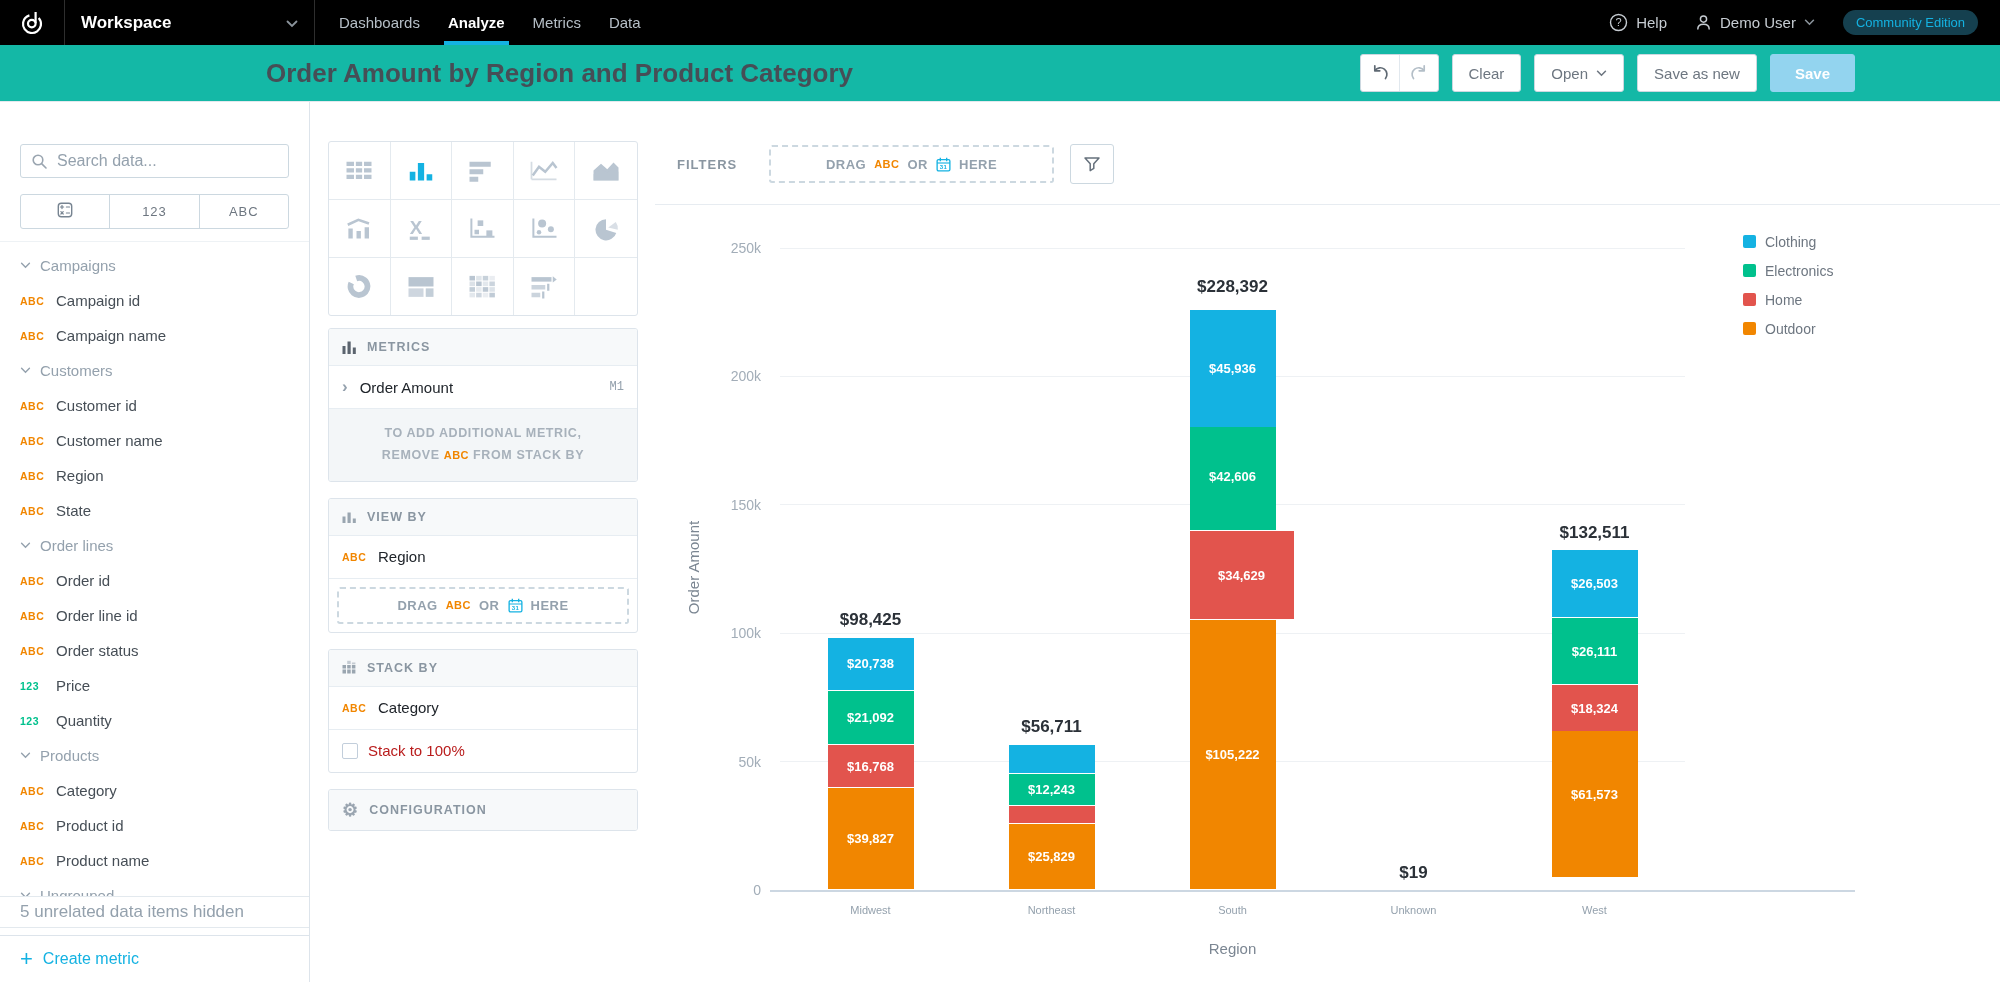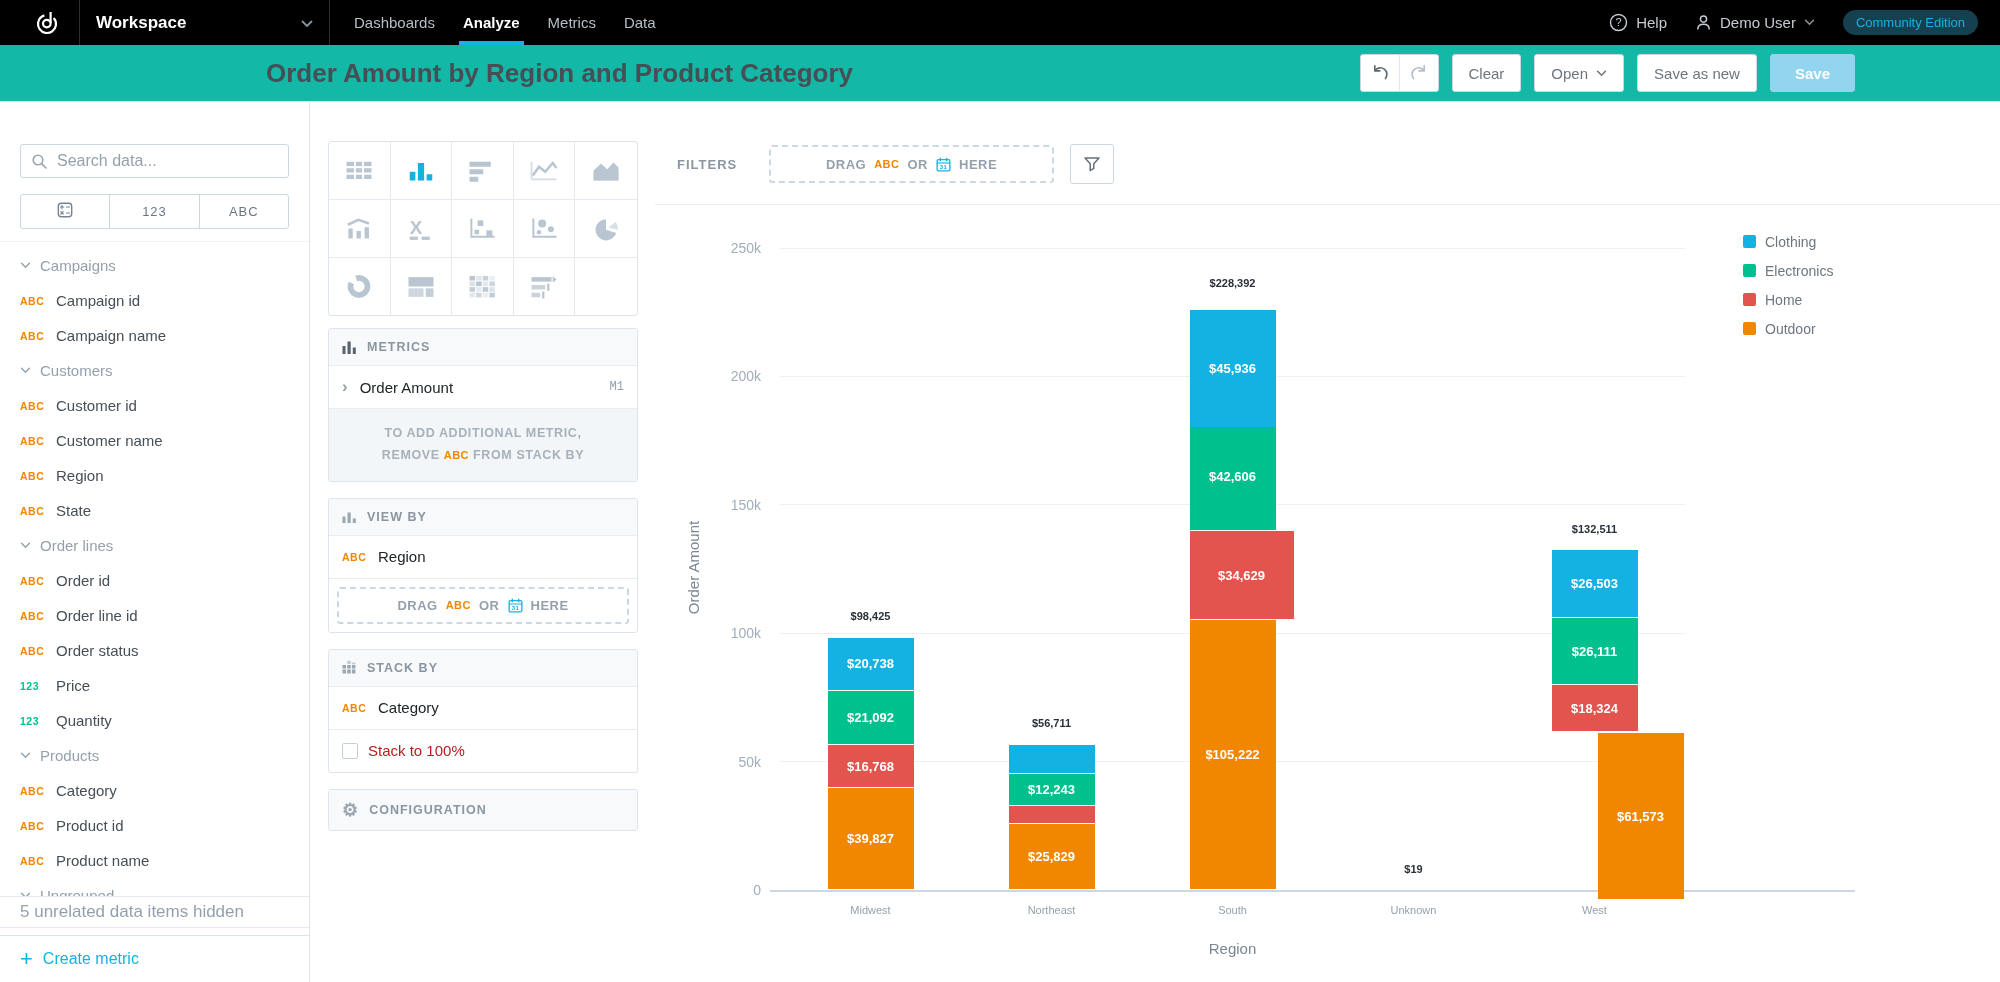--- a/index.html
+++ b/index.html
@@ -1,20 +1,20 @@
 <!DOCTYPE html>
 <html><head>
 <meta charset="utf-8">
 <style>
   html,body{margin:0;padding:0;background:#fff;}
   body{width:2000px;height:982px;overflow:hidden;font-family:"Liberation Sans",sans-serif;position:relative;}
   .app{width:2000px;height:982px;display:flex;flex-direction:column;}
 
   
-  .topbar{height:45px;background:#000;display:flex;align-items:center;color:#bfc8d0;flex:0 0 45px;padding-left:15px;}
+  .topbar{height:45px;background:#000;display:flex;align-items:center;color:#bfc8d0;flex:0 0 45px;}
   .logo-box{width:64px;height:45px;display:flex;align-items:center;justify-content:center;border-right:1px solid #2e2e2e;}
   .workspace{width:250px;height:45px;display:flex;align-items:center;padding:0 16px;border-right:1px solid #2e2e2e;color:#fff;font-size:17px;font-weight:bold;box-sizing:border-box;cursor:pointer;}
   .workspace .chev{margin-left:auto;color:#8b949c;}
   .nav{display:flex;height:45px;margin-left:10px;}
   .nav-item{padding:0 14px;display:flex;align-items:center;font-size:15px;position:relative;cursor:pointer;color:#b6bfc7;}
   .nav-item.active{color:#fff;font-weight:bold;}
   .nav-item.active::after{content:"";position:absolute;left:10px;right:10px;bottom:0;height:4px;background:#14b2e2;}
   .topbar-right{margin-left:auto;display:flex;align-items:center;gap:28px;padding-right:22px;font-size:15px;color:#c6ccd2;}
   .tb-item{display:flex;align-items:center;gap:8px;cursor:pointer;}
   .edition-badge{background:#15404f;color:#14b2e2;padding:5px 13px;border-radius:14px;font-size:13px;cursor:default;}
@@ -80,21 +80,21 @@
   .filters-zone{width:285px;margin-left:20px;height:38px;}
   .funnel-btn{margin-left:16px;width:44px;height:40px;border:1px solid #ccd8e0;border-radius:3px;background:#fff;display:flex;align-items:center;justify-content:center;cursor:pointer;box-sizing:border-box;}
   .chart-sep{border-bottom:1px solid #e7ecf1;margin-top:20px;}
   .canvas{position:relative;height:778px;}
   .gridline{position:absolute;height:1px;background:#eef1f4;}
   .axisline{position:absolute;height:2px;background:#ccd7e2;}
   .ytick{position:absolute;width:78px;text-align:right;font-size:14px;color:#a2adb8;}
   .xtick{position:absolute;width:170px;text-align:center;font-size:11px;color:#94a1ad;}
   .seg{position:absolute;display:flex;align-items:center;justify-content:center;}
   .seg-label{color:#fff;font-weight:bold;font-size:13px;}
-  .total-label{position:absolute;width:150px;text-align:center;font-weight:bold;font-size:11px;color:#2b3138;}
+  .total-label{position:absolute;width:150px;text-align:center;font-weight:bold;font-size:17px;color:#2b3138;}
   .axis-title{position:absolute;font-size:15px;color:#7b8692;}
   .legend{position:absolute;}
   .legend-item{display:flex;align-items:center;gap:9px;height:29px;cursor:pointer;}
   .legend-swatch{width:13px;height:13px;border-radius:2px;}
   .legend-label{font-size:14px;color:#6d7680;}
 </style>
 </head>
 <body>
 
 <div class="app">
@@ -571,21 +571,21 @@
           <div class="seg" style="left: 534.5px; top: 217px; width: 86px; height: 108.4px; background: rgb(0, 193, 141);">
             <span class="seg-label">$42,606</span>
           </div>
           <div class="seg" style="left: 534.5px; top: 105px; width: 86px; height: 117px; background: rgb(20, 178, 226);">
             <span class="seg-label">$45,936</span>
           </div>
           <div class="total-label" style="left: 502.5px; top: 71.5px;">$228,392</div>
           <div class="xtick" style="left: 492.5px; top: 699px;">South</div>
           <div class="total-label" style="left: 683.5px; top: 658px;">$19</div>
           <div class="xtick" style="left: 673.5px; top: 699px;">Unknown</div>
-          <div class="seg" style="left: 896.5px; top: 528px; width: 86px; height: 166px; background: rgb(241, 134, 0); margin-left: 46px;">
+          <div class="seg" style="left: 896.5px; top: 506px; width: 86px; height: 166px; background: rgb(241, 134, 0);">
             <span class="seg-label">$61,573</span>
           </div>
           <div class="seg" style="left: 896.5px; top: 480.3px; width: 86px; height: 46.1px; background: rgb(226, 84, 77);">
             <span class="seg-label">$18,324</span>
           </div>
           <div class="seg" style="left: 896.5px; top: 413.3px; width: 86px; height: 66.1px; background: rgb(0, 193, 141);">
             <span class="seg-label">$26,111</span>
           </div>
           <div class="seg" style="left: 896.5px; top: 345.2px; width: 86px; height: 67.1px; background: rgb(20, 178, 226);">
             <span class="seg-label">$26,503</span>

